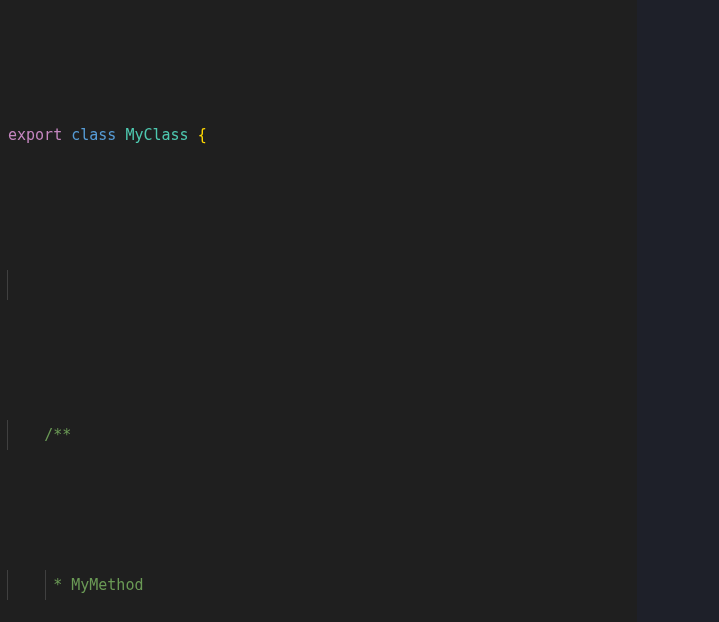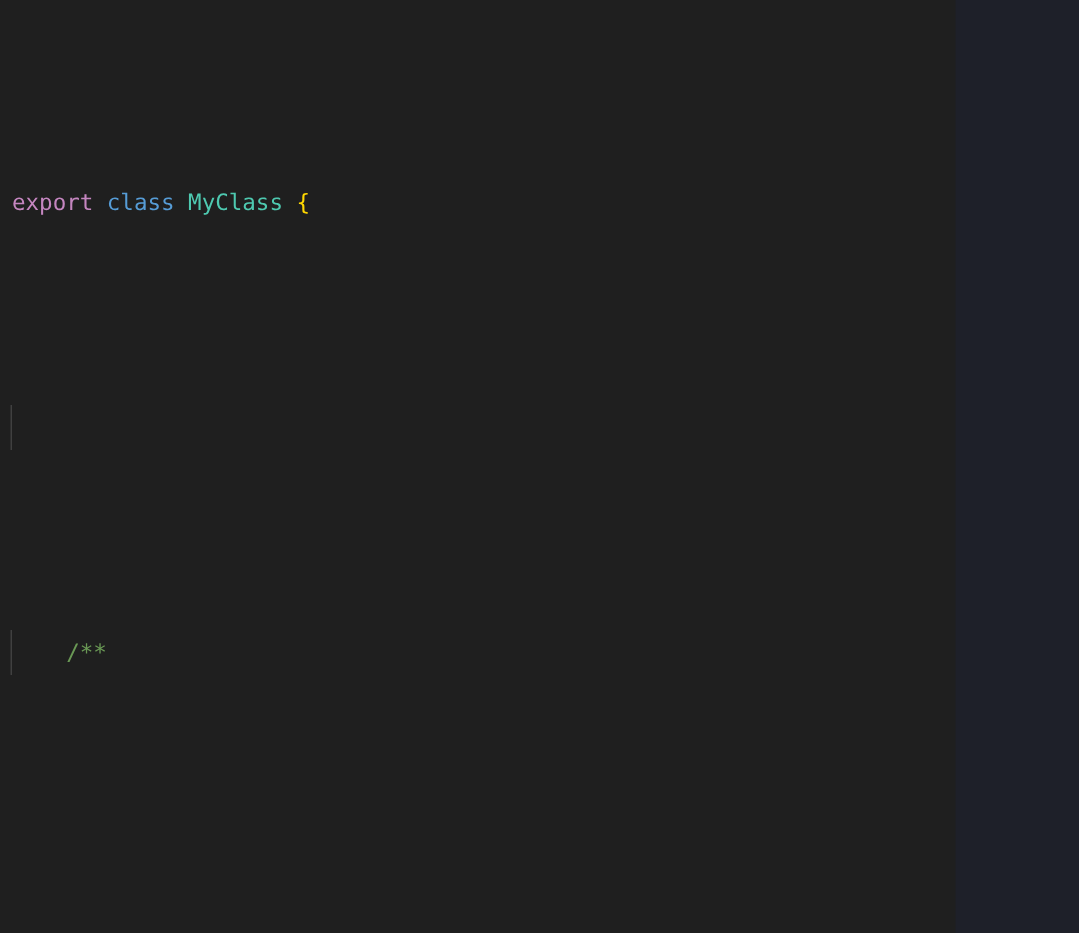--- a/index.html
+++ b/index.html
@@ -85,20 +85,21 @@
     
     <div class="line"><span class="kw-ctrl">export</span><span> </span><span class="kw">class</span><span> </span><span class="type">MyClass</span><span> </span><span class="brace1">{</span></div>
 
     
     <div class="line"><span class="guide g1"></span></div>
 
     
     <div class="line"><span class="guide g1"></span><span>    </span><span class="cm">/**</span></div>
 
     
+    <div class="line"><span class="guide g1"></span><span class="guide g2"></span><span>     </span><span class="cm-star">* </span><span class="cm">MyMethod</span></div>
 
     
     
 
     
     
 
     
     
 

